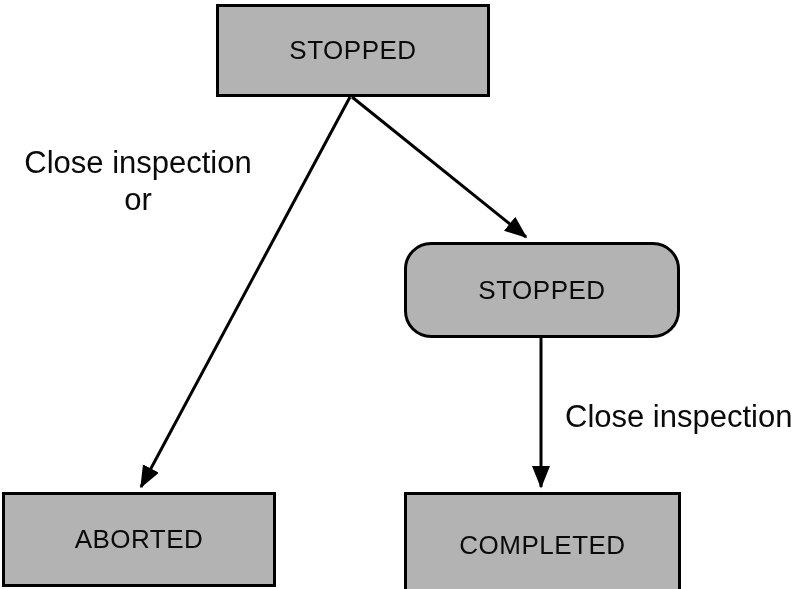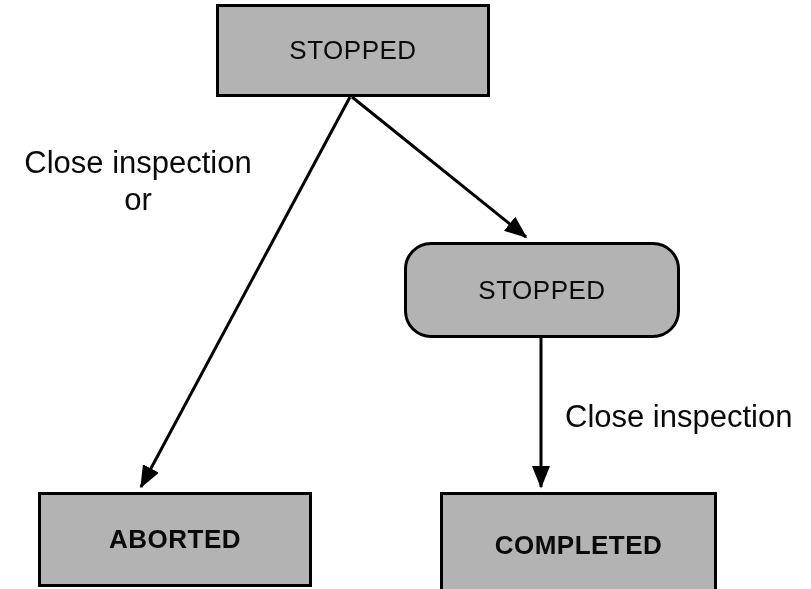--- a/index.html
+++ b/index.html
@@ -22,21 +22,21 @@
     position: absolute;
     background: #b3b3b3;
     border: 3px solid #000000;
     box-sizing: border-box;
     display: flex;
     align-items: center;
     justify-content: center;
     font-size: 26px;
     letter-spacing: 0.5px;
   }
-  .node.bold { font-weight: bold; margin-left: 36px; }
+  .node.bold { font-weight: normal; }
   .node-released  { left: 216px; top: 4px;   width: 274px; height: 93px; }
   .node-stopped   { left: 404px; top: 242px; width: 276px; height: 96px; border-radius: 27px; }
   .node-aborted   { left: 2px;   top: 492px; width: 274px; height: 95px; }
   .node-completed { left: 404px; top: 492px; width: 277px; height: 107px; }
   .edge-label {
     position: absolute;
     font-size: 31px;
     line-height: 37px;
     white-space: nowrap;
   }

